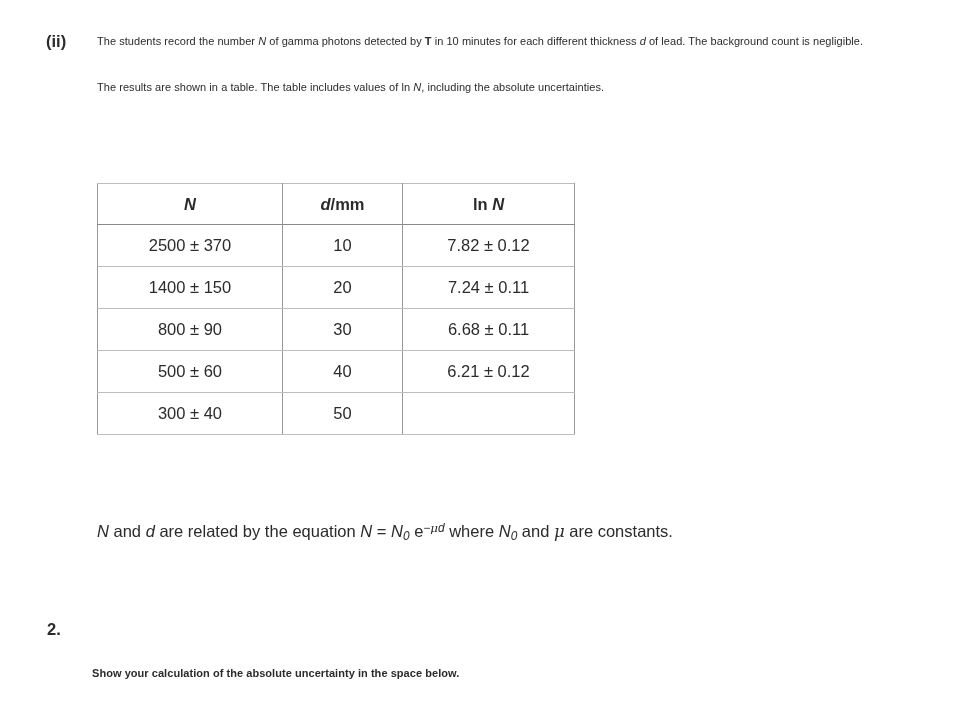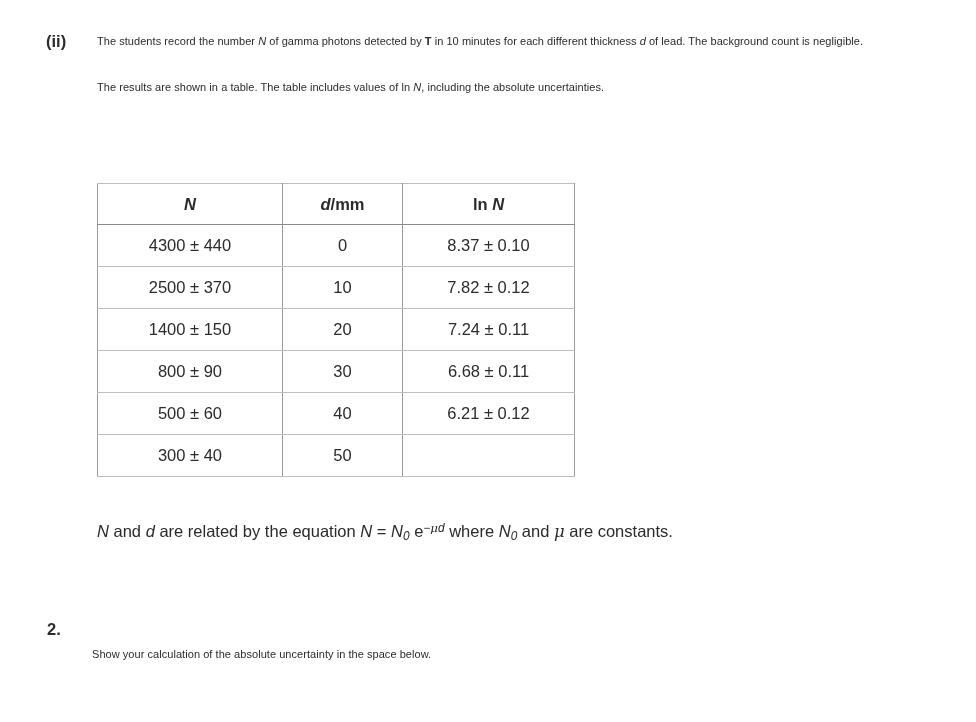--- a/index.html
+++ b/index.html
@@ -124,21 +124,21 @@
   .sup .mu { font-size: 1em; }
 
   
   #block-2 {
     left: 47px;
     top: 618px;
     width: 880px;
   }
   #block-2 .marker { width: 45px; }
   #block-2 .qbody { width: 835px; }
-  #block-2 .para.second { margin-top: 25px; }
+  #block-2 .para.second { margin-top: 44px; font-weight: bold; }
 
   .nowrap { white-space: nowrap; }
 </style>
 </head>
 <body>
 
 <div class="page">
 
   <div class="qblock" id="block-ii">
     <div class="marker">(ii)</div>
@@ -155,25 +155,20 @@
     <table class="results">
       <thead>
         <tr>
           <th class="col-n"><span class="hdr-N">N</span></th>
           <th class="col-d"><span class="hdr-d">d</span><span class="hdr-unit">/mm</span></th>
           <th class="col-ln"><span class="hdr-ln">ln </span><span class="hdr-N">N</span></th>
         </tr>
       </thead>
       <tbody>
           <tr>
-            <td class="col-n">4300 ± 440</td>
-            <td class="col-d">0</td>
-            <td class="col-ln">8.37 ± 0.10</td>
-          </tr>
-          <tr>
             <td class="col-n">2500 ± 370</td>
             <td class="col-d">10</td>
             <td class="col-ln">7.82 ± 0.12</td>
           </tr>
           <tr>
             <td class="col-n">1400 ± 150</td>
             <td class="col-d">20</td>
             <td class="col-ln">7.24 ± 0.11</td>
           </tr>
           <tr>

